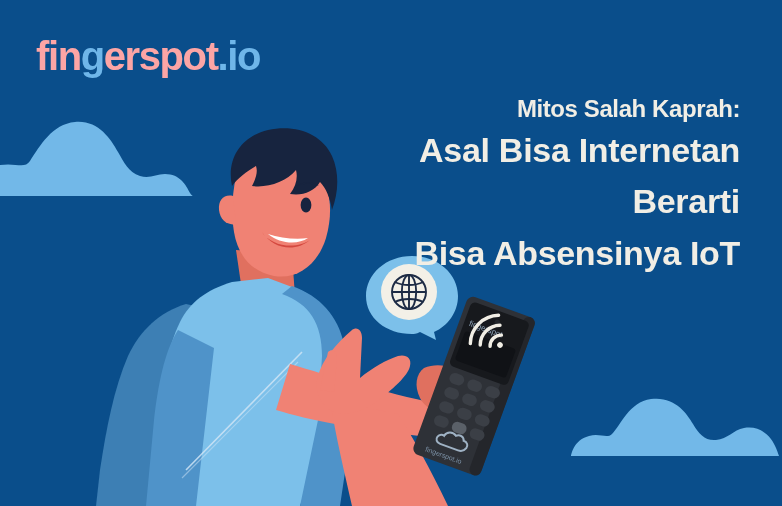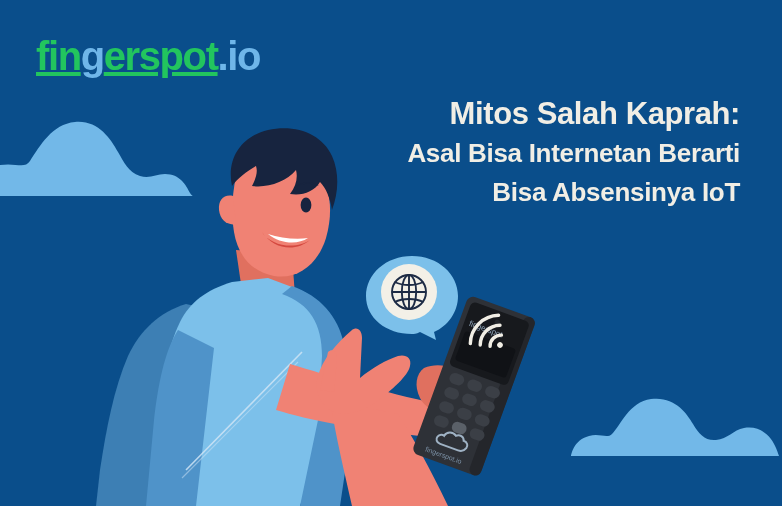--- a/index.html
+++ b/index.html
@@ -29,44 +29,44 @@
     left: 36px;
     top: 36px;
     font-size: 40px;
     font-weight: 700;
     letter-spacing: -1.4px;
     line-height: 1;
     white-space: nowrap;
     z-index: 6;
     user-select: none;
   }
-  #logo .cream { color: #22c55e; text-decoration: underline; }
+  #logo .cream { color: #fca5a5; }
   #logo .lblue { color: #6fb6e9; }
 
   
   #headline {
     position: absolute;
     right: 42px;
     top: 94px;
     width: 430px;
     text-align: right;
     z-index: 6;
     color: #f1eee5;
     user-select: none;
   }
   #headline .l1 {
     display: block;
-    font-size: 31px;
+    font-size: 24px;
     font-weight: 700;
     letter-spacing: -0.4px;
     line-height: 1.28;
   }
   #headline .l2, #headline .l3 {
     display: block;
-    font-size: 26px;
+    font-size: 34px;
     font-weight: 700;
     letter-spacing: -0.3px;
     line-height: 1.52;
   }
 </style>
 </head>
 <body>
 
 <div id="banner">
 

